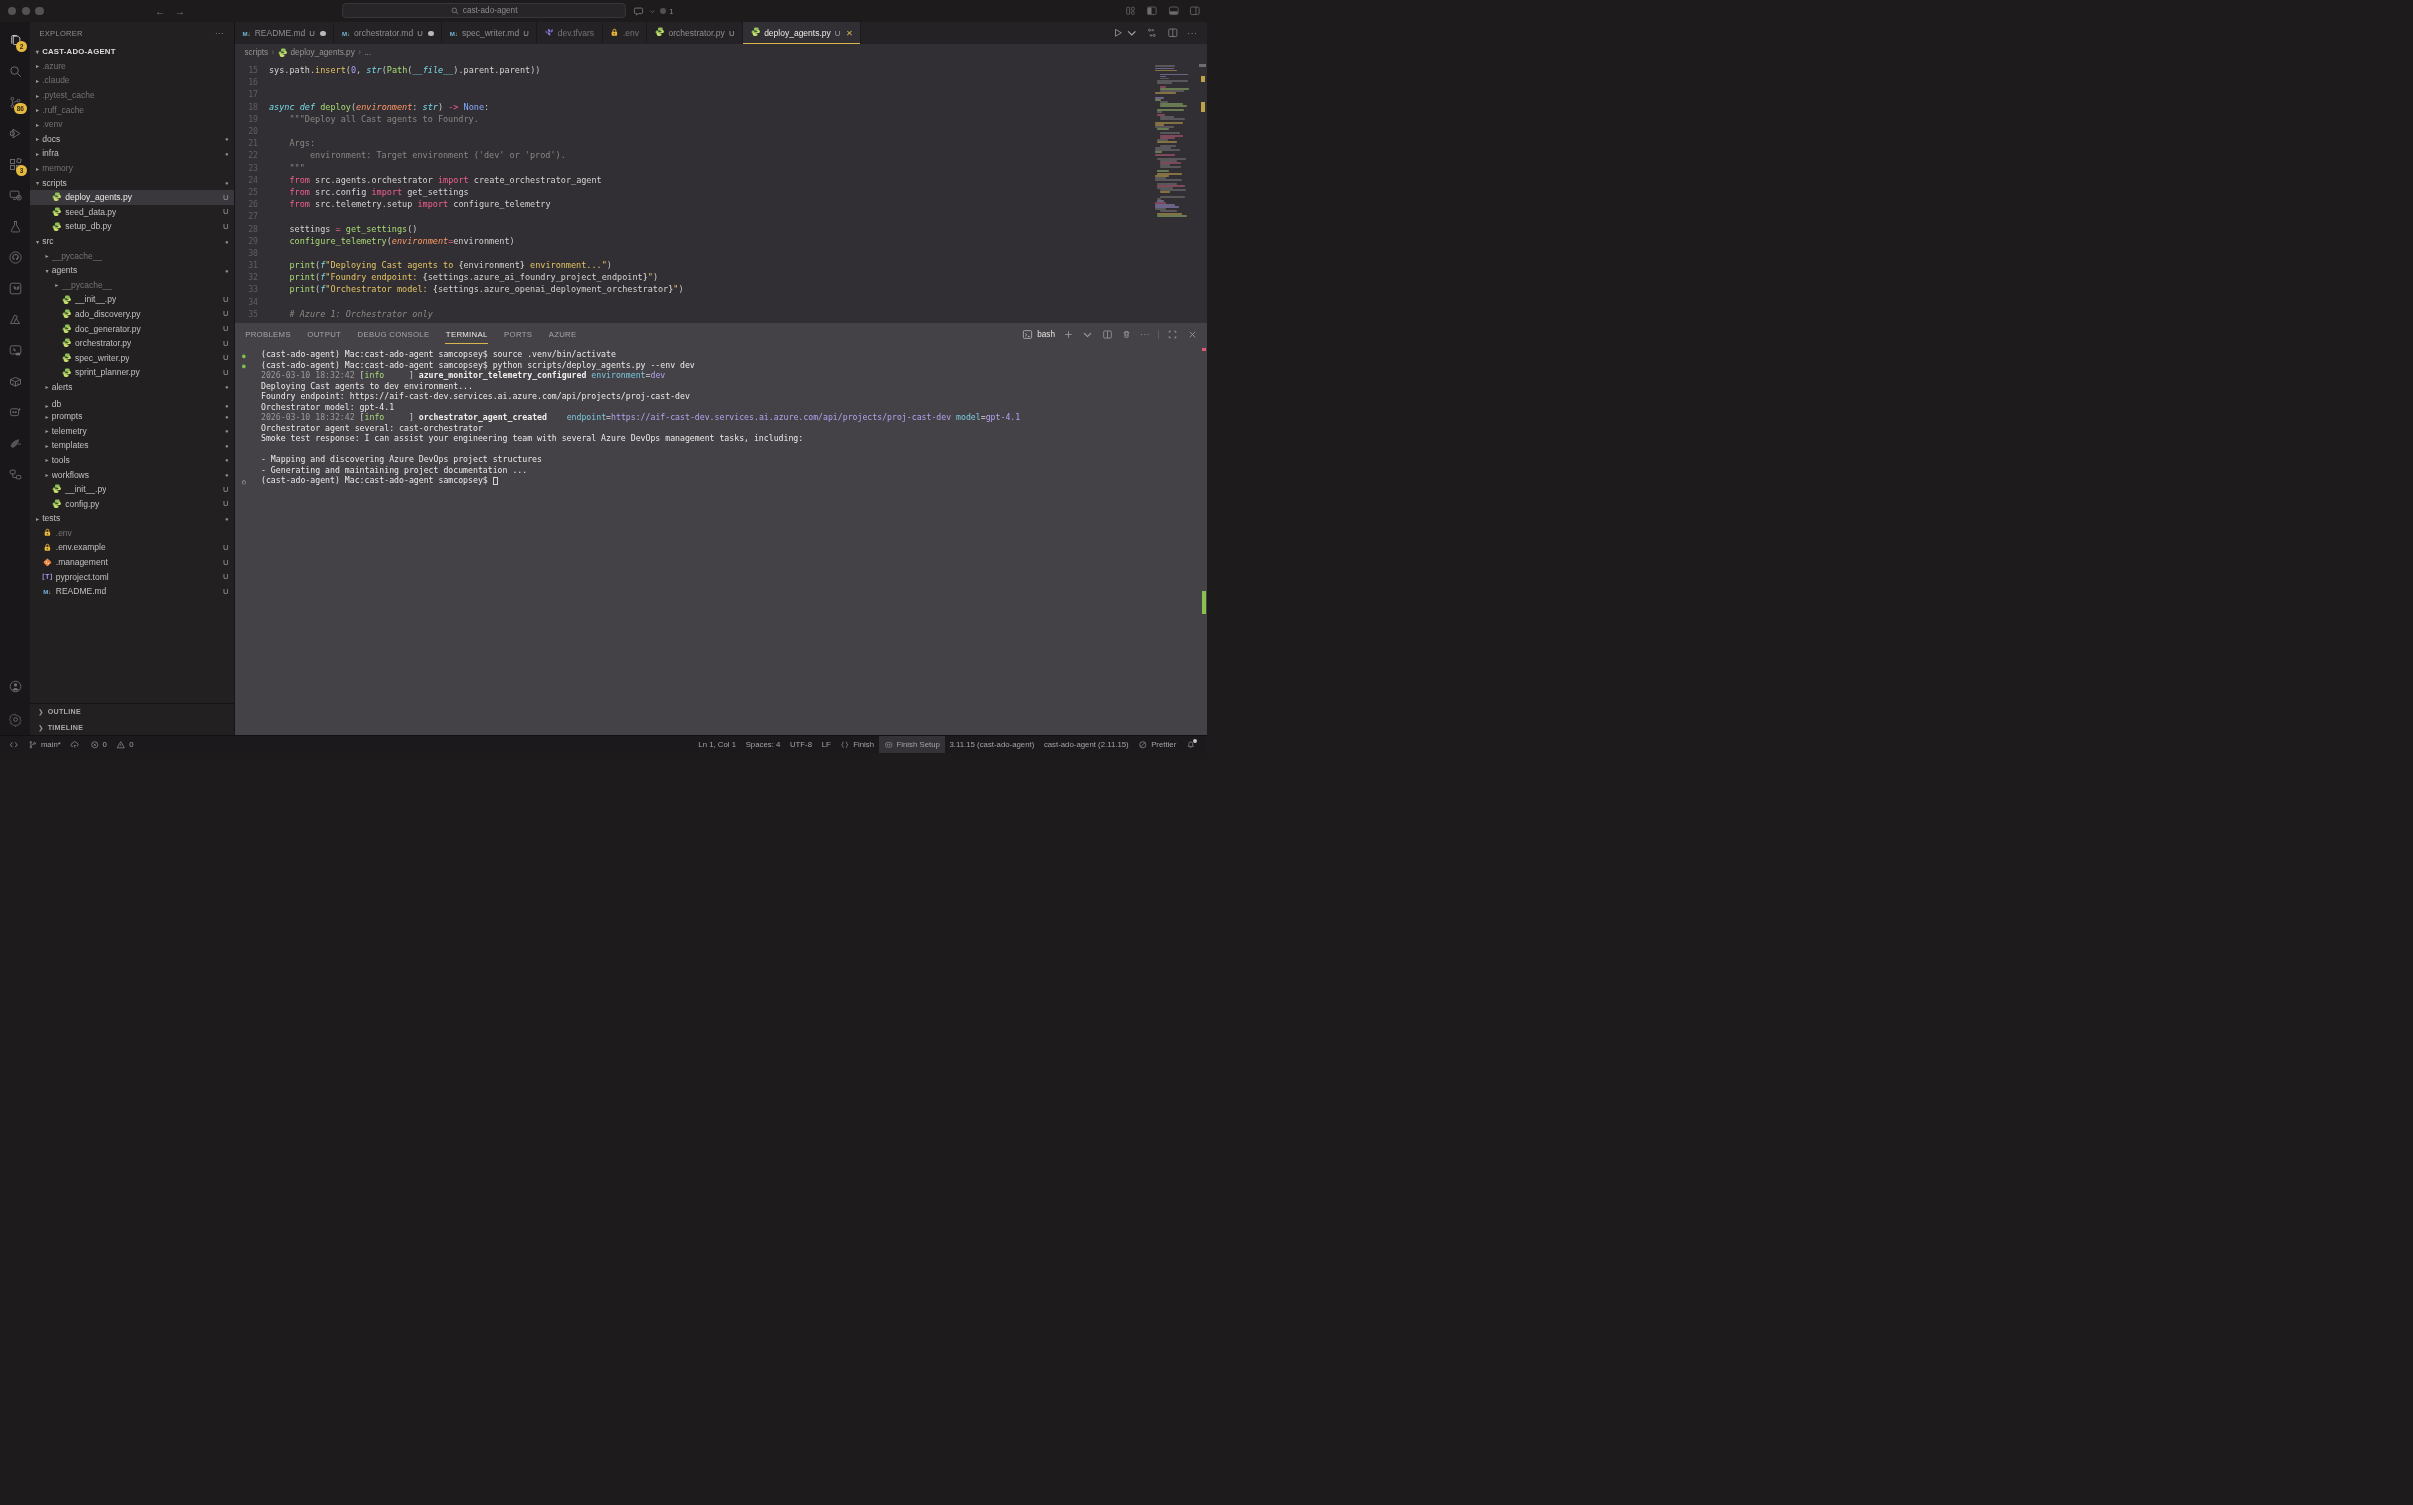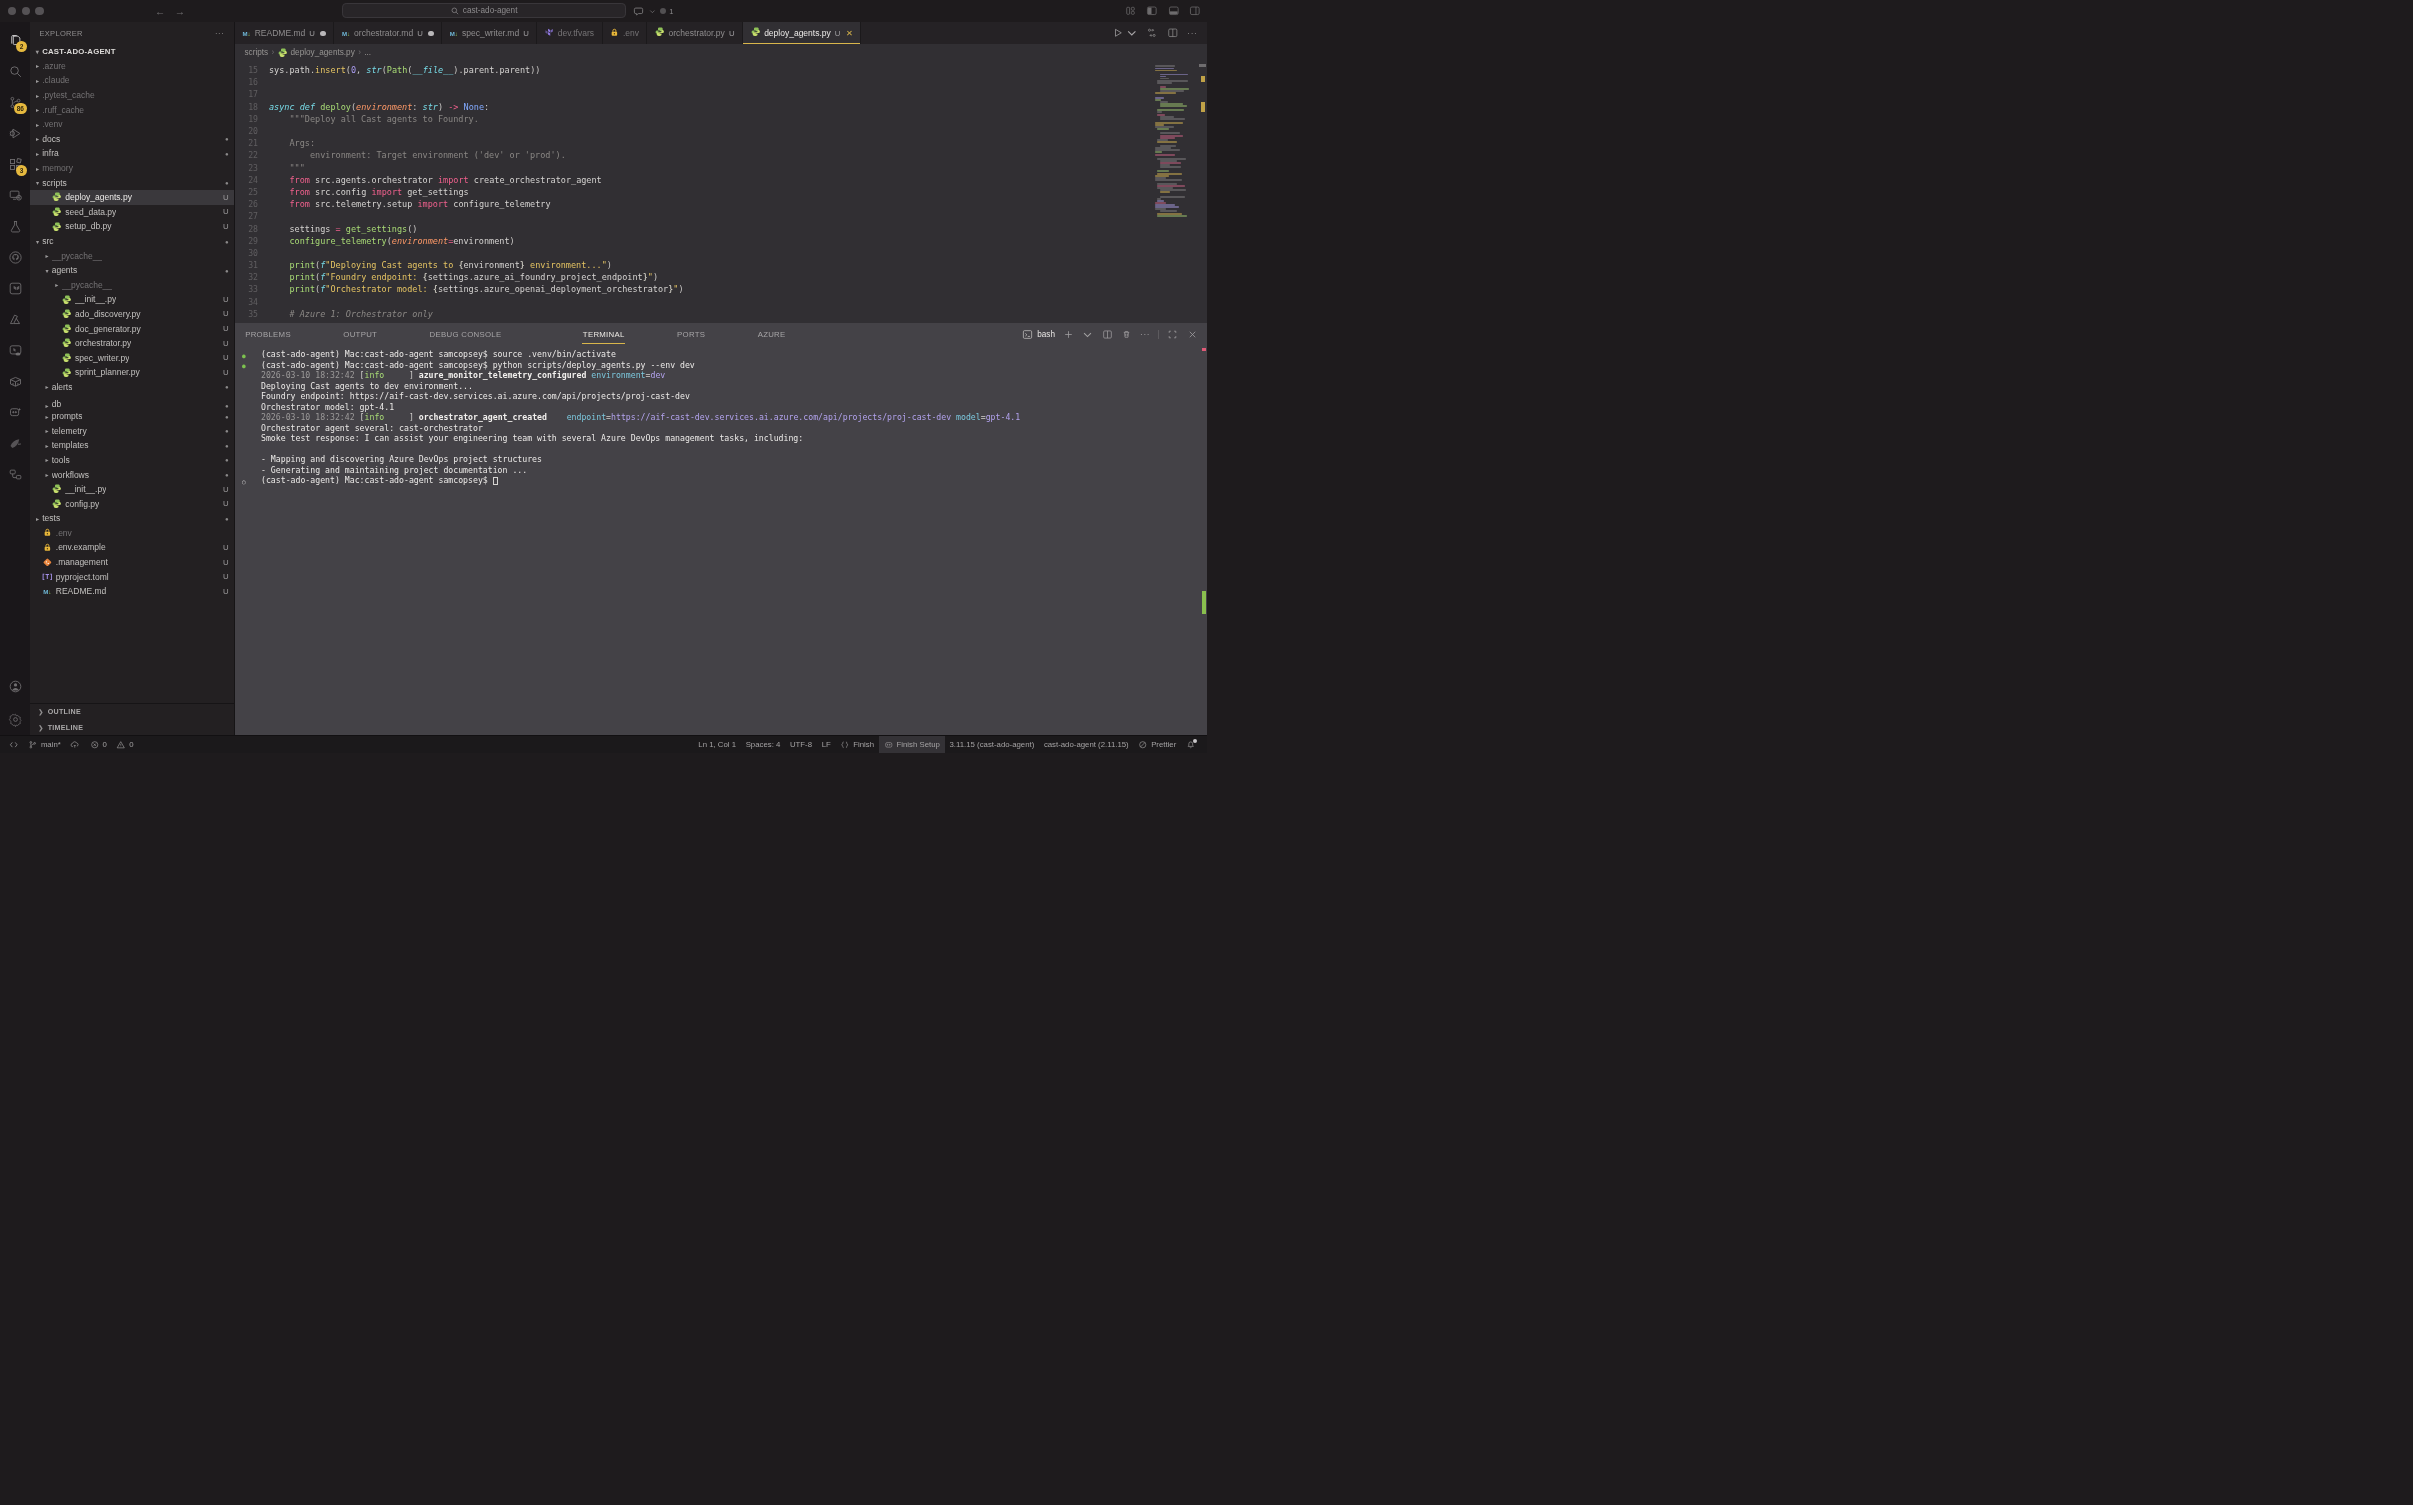--- a/index.html
+++ b/index.html
@@ -77,23 +77,23 @@
   .s-p { color:#c9c7c5; } .s-blu { color:#82aaff; } .s-br { color:#eae8dc; }
 
   .minimap { position:absolute; top:0; right:9.5px; width:45px; bottom:0; background:#312f33; }
   .minimap .mline { position:absolute; height:1.4px; border-radius:0.7px; }
   .overview { position:absolute; top:0; right:0; width:9.5px; bottom:0; }
   .ov-slider { position:absolute; top:2.7px; right:0.7px; width:7.5px; height:3.4px; background:#6f6d6f; }
   .ov-mark { position:absolute; right:2px; width:4.1px; height:6.1px; background:#d9b64b; opacity:.85; }
 
   
   .panel { height:412px; background:#444247; display:flex; flex-direction:column; flex:0 0 412px; position:relative; }
-  .panel-header { height:22px; display:flex; align-items:center; padding:0 9.5px; flex:0 0 22px;gap:36px; }
+  .panel-header { height:22px; display:flex; align-items:center; padding:0 9.5px; flex:0 0 22px; }
   .ptab { height:22px; display:flex; align-items:center; padding:0 0.7px; margin-right:15px; color:#a7a5a7; font-size:7.8px; letter-spacing:0.3px; position:relative; cursor:pointer; }
-  .ptab.active { color:#ece9e4;margin-left:29px; }
+  .ptab.active { color:#ece9e4; }
   .ptab.active::after { content:""; position:absolute; left:0; right:0; bottom:1.4px; height:1.4px; background:#d9b64b; }
   .panel-actions { margin-left:auto; display:flex; align-items:center; gap:8.2px; color:#a2a0a2; }
   .panel-actions svg { width:11px; height:11px; }
   .panel-actions .shell { display:flex; align-items:center; gap:4.1px; color:#e8e6e4; font-size:8.2px; }
   .panel-actions .divider { width:0.7px; height:9.5px; background:#5c5a5e; }
   .terminal { flex:1; padding:4.1px 0 0 0; font-family:"DejaVu Sans Mono", monospace; font-size:8.2px; position:relative; }
   .tl { padding-left:26px; height:10.5px; line-height:10.5px; white-space:pre; color:#eceae8; position:relative; }
   .tl .marker { position:absolute; left:5.4px; top:1.4px; width:6.8px; text-align:center; }
   .mk-full { color:#7cc14f; font-size:6.1px; } .mk-open { color:#c8c6c8; font-size:6.1px; }
   .t-d { color:#9c9a9a; } .t-g { color:#a9dc76; } .t-c { color:#7cc8de; } .t-pu { color:#b3a3ee; }

